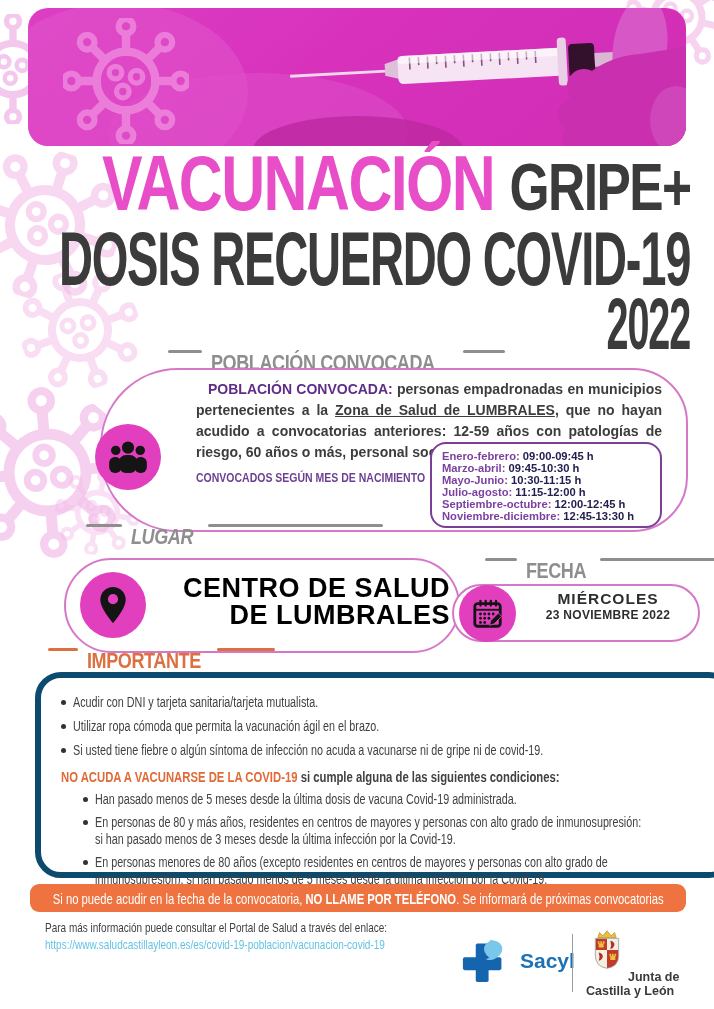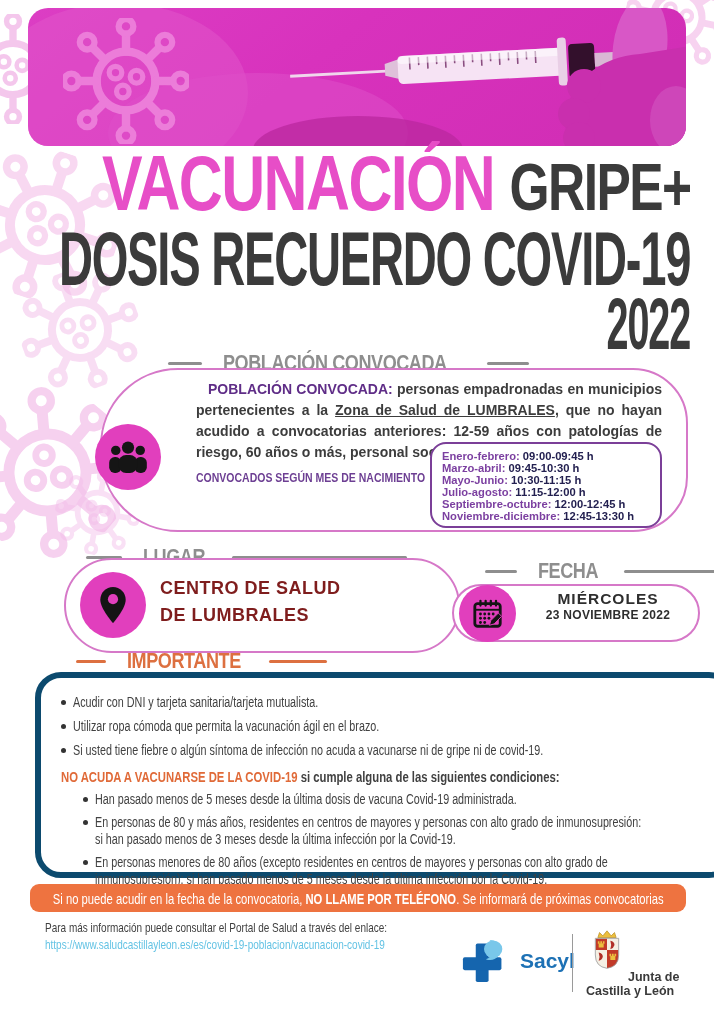--- a/index.html
+++ b/index.html
@@ -19,21 +19,21 @@
   .tl1 { font-size:78px; line-height:74px; }
   .tl1 .t-scale { transform:scaleX(0.78); }
   .tl2 { font-size:76px; line-height:70px; }
   .tl2 .t-scale { transform:scaleX(0.62); }
   .tl3 { font-size:72px; line-height:60px; }
   .tl3 .t-scale { transform:scaleX(0.55); }
   .pink-txt { color:#e74ec7; }
   .gripe { font-size:66px; }
 
   
-  .sec-head { position:absolute; display:flex; align-items:center; gap:21px; }
+  .sec-head { position:absolute; display:flex; align-items:flex-start; gap:9px; }
   .sec-head .dash { height:3px; border-radius:2px; background:#8e8e8e; }
   .sec-head .lbl { font-weight:bold; font-size:22px; color:#8e8e8e; display:inline-block; transform:scaleX(0.82); transform-origin:0 50%; white-space:nowrap; letter-spacing:-0.5px; }
   .sec-head.orange .dash { background:#dd7040; }
   .sec-head.orange .lbl { color:#dd7040; }
 
   
   .pc-box { position:absolute; left:100px; top:368px; width:588px; height:164px; border:2px solid #d678c8; border-radius:78px 55px 55px 78px; background:#fff; }
   .icon-circle { position:absolute; border-radius:50%; background:#e13fbd; display:flex; align-items:center; justify-content:center; }
   .pc-people { left:95px; top:424px; width:66px; height:66px; }
   .pc-par { position:absolute; left:196px; top:379px; width:466px; font-size:14px; font-weight:bold; color:#3c3c3c; line-height:21px; }
@@ -44,21 +44,21 @@
   .convocados { position:absolute; left:196px; top:471px; width:230px; font-size:12.5px; font-weight:bold; color:#6d3f93; }
   .convocados span { display:inline-block; transform:scaleX(0.84); transform-origin:0 50%; white-space:nowrap; }
   .sch-box { position:absolute; left:430px; top:442px; width:232px; height:86px; border:2px solid #7b3f98; border-radius:16px; background:#fff; padding:6px 10px; }
   .sch-row { font-size:11.2px; font-weight:bold; line-height:12.1px; white-space:nowrap; }
   .sch-label { color:#7b3fa0; }
   .sch-time { color:#232050; }
 
   
   .lugar-box { position:absolute; left:64px; top:558px; width:396px; height:95px; border:2px solid #d678c8; border-radius:48px; background:#fff; }
   .lugar-pin { left:80px; top:572px; width:66px; height:66px; }
-  .lugar-text { position:absolute; left:160px; top:575px; width:290px; text-align:left; font-weight:bold; font-size:18px; color:#7f1d1d; line-height:27px; letter-spacing:0.5px; }
+  .lugar-text { position:absolute; left:160px; top:575px; width:290px; text-align:right; font-weight:bold; font-size:27px; color:#000000; line-height:27px; letter-spacing:0.5px; }
   .fecha-box { position:absolute; left:452px; top:584px; width:248px; height:58px; border:2px solid #d678c8; border-radius:32px; background:#fff; }
   .fecha-cal { left:459px; top:585px; width:57px; height:57px; }
   .fecha-text { position:absolute; left:520px; top:590px; width:176px; text-align:center; font-weight:bold; color:#2e2e2e; }
   .fecha-l1 { font-size:15.5px; letter-spacing:1px; }
   .fecha-l2 { font-size:12px; letter-spacing:0.3px;text-align:center; }
 
   
   .imp-box { position:absolute; left:35px; top:672px; width:700px; height:206px; border:6px solid #0c4a6e; border-radius:26px; background:#fff; padding:16px 14px 0 20px; }
   .cond { display:inline-block; transform:scaleX(0.78); transform-origin:0 50%; white-space:nowrap; }
   .b-row { display:flex; gap:7px; font-size:13.8px; color:#414141; line-height:17px; margin-bottom:7px; }
@@ -216,21 +216,21 @@
 
   <div class="sch-box">
     <div class="sch-row"><span class="sch-label">Enero-febrero:</span> <span class="sch-time">09:00-09:45 h</span></div>
     <div class="sch-row"><span class="sch-label">Marzo-abril:</span> <span class="sch-time">09:45-10:30 h</span></div>
     <div class="sch-row"><span class="sch-label">Mayo-Junio:</span> <span class="sch-time">10:30-11:15 h</span></div>
     <div class="sch-row"><span class="sch-label">Julio-agosto:</span> <span class="sch-time">11:15-12:00 h</span></div>
     <div class="sch-row"><span class="sch-label">Septiembre-octubre:</span> <span class="sch-time">12:00-12:45 h</span></div>
     <div class="sch-row"><span class="sch-label">Noviembre-diciembre:</span> <span class="sch-time">12:45-13:30 h</span></div>
   </div>
 
-  <div class="sec-head" style="left:86px; top:544px;">
+  <div class="sec-head" style="left:86px; top:524px;font-style:italic;">
     <span class="dash" style="width:36px"></span>
     <span class="lbl">LUGAR</span>
     <span class="dash" style="width:175px; margin-left:-8px"></span>
   </div>
   <div class="lugar-box"></div>
   <div class="icon-circle lugar-pin">
     <svg viewBox="0 0 24 34" width="26" height="36">
       <path d="M12 0 C5.4 0 0 5.4 0 12 c0 8.5 12 22 12 22 s12 -13.5 12 -22 C24 5.4 18.6 0 12 0 z" fill="#141414"></path>
       <circle cx="12" cy="11.5" r="4.8" fill="#e13fbd"></circle>
     </svg>
@@ -263,21 +263,21 @@
           <circle cx="13.5" cy="26" r="1.5"></circle>
       </g>
       <path d="M20 24 l8 -8 3.5 3.5 -8 8 -5 1.5 z" fill="#141414" stroke="#e13fbd" stroke-width="1"></path>
     </svg>
   </div>
   <div class="fecha-text">
     <div class="fecha-l1">MIÉRCOLES</div>
     <div class="fecha-l2">23 NOVIEMBRE 2022</div>
   </div>
 
-  <div class="sec-head orange" style="left:76px; top:648px;">
+  <div class="sec-head orange" style="left:48px; top:648px;">
     <span class="dash" style="width:30px"></span>
     <span class="lbl">IMPORTANTE</span>
     <span class="dash" style="width:58px; margin-left:-18px"></span>
   </div>
   <div class="imp-box">
     <div class="b-row">
         <span class="b-dot"></span>
         <span class="cond">Acudir con DNI y tarjeta sanitaria/tarjeta mutualista.</span>
       </div>
     <div class="b-row">

